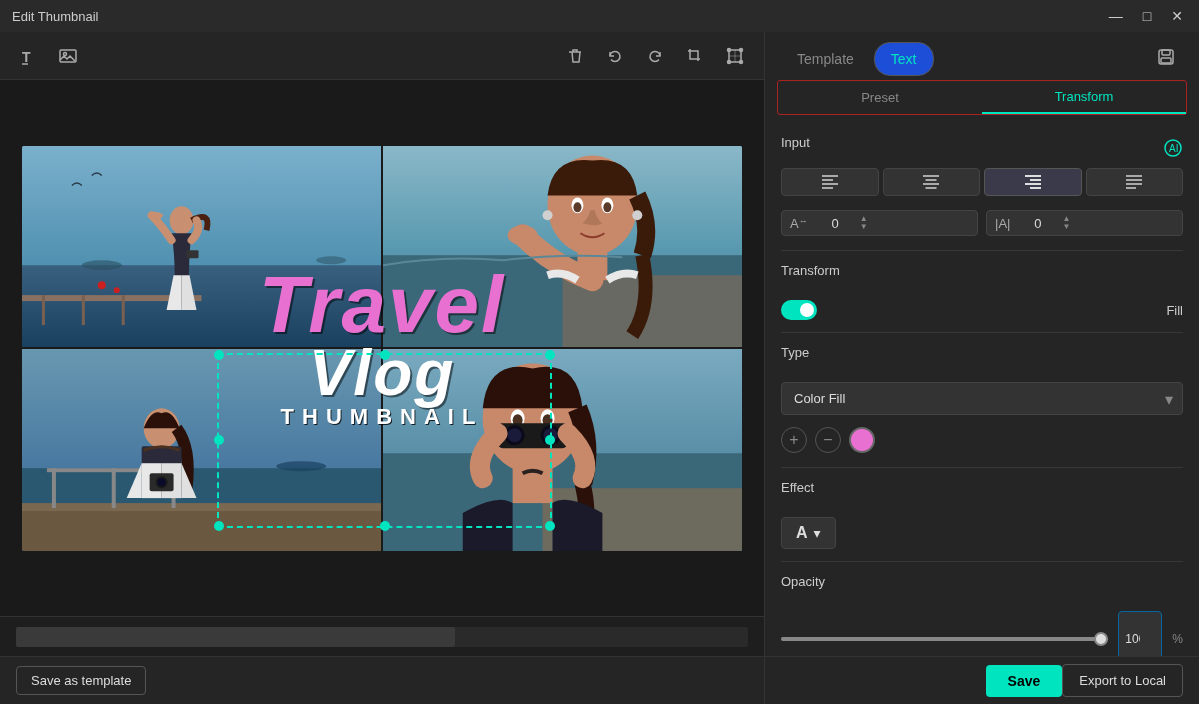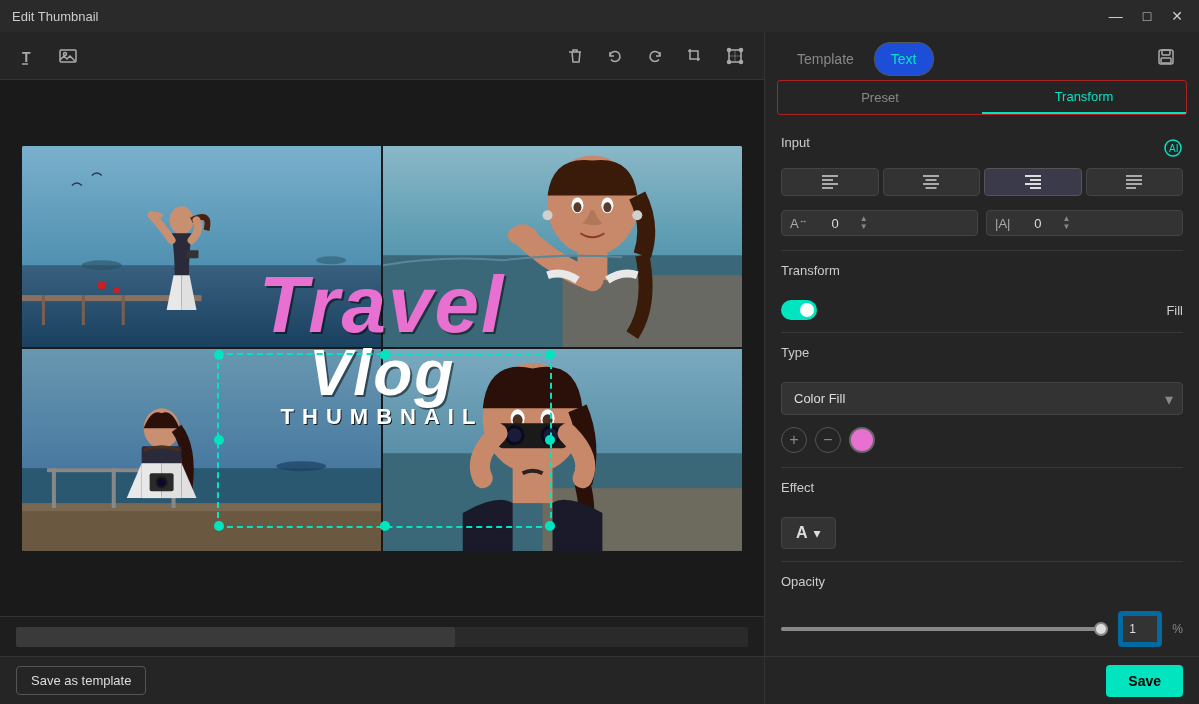--- a/index.html
+++ b/index.html
@@ -466,23 +466,23 @@
       top: 50%;
       transform: translateY(-50%);
       width: 14px;
       height: 14px;
       background: #ddd;
       border-radius: 50%;
       border: 2px solid #888;
     }
     .slider-value-input {
       background: #333;
-      border: 5px solid #0369a1;
+      border: 1px solid #0369a1;
       color: #ddd;
-      padding: 6px 6px;
+      padding: 20px 6px;
       border-radius: 4px;
       font-size: 12px;
       width: 44px;
       text-align: right;
       outline: none;
     }
     .slider-unit {
       font-size: 12px;
       color: #888;
     }
@@ -991,15 +991,16 @@
         <input type="number" class="slider-value-input" value="100" style="">
         <span class="slider-unit">%</span>
       </div>
 
       <div class="divider"></div>
 
     </div>
 
     <div class="bottom-bar-right">
       <button class="save-btn">Save</button>
+      <button class="export-btn">Export to Local</button>
     </div>
   </div>
 </div>
 
 </body></html>

